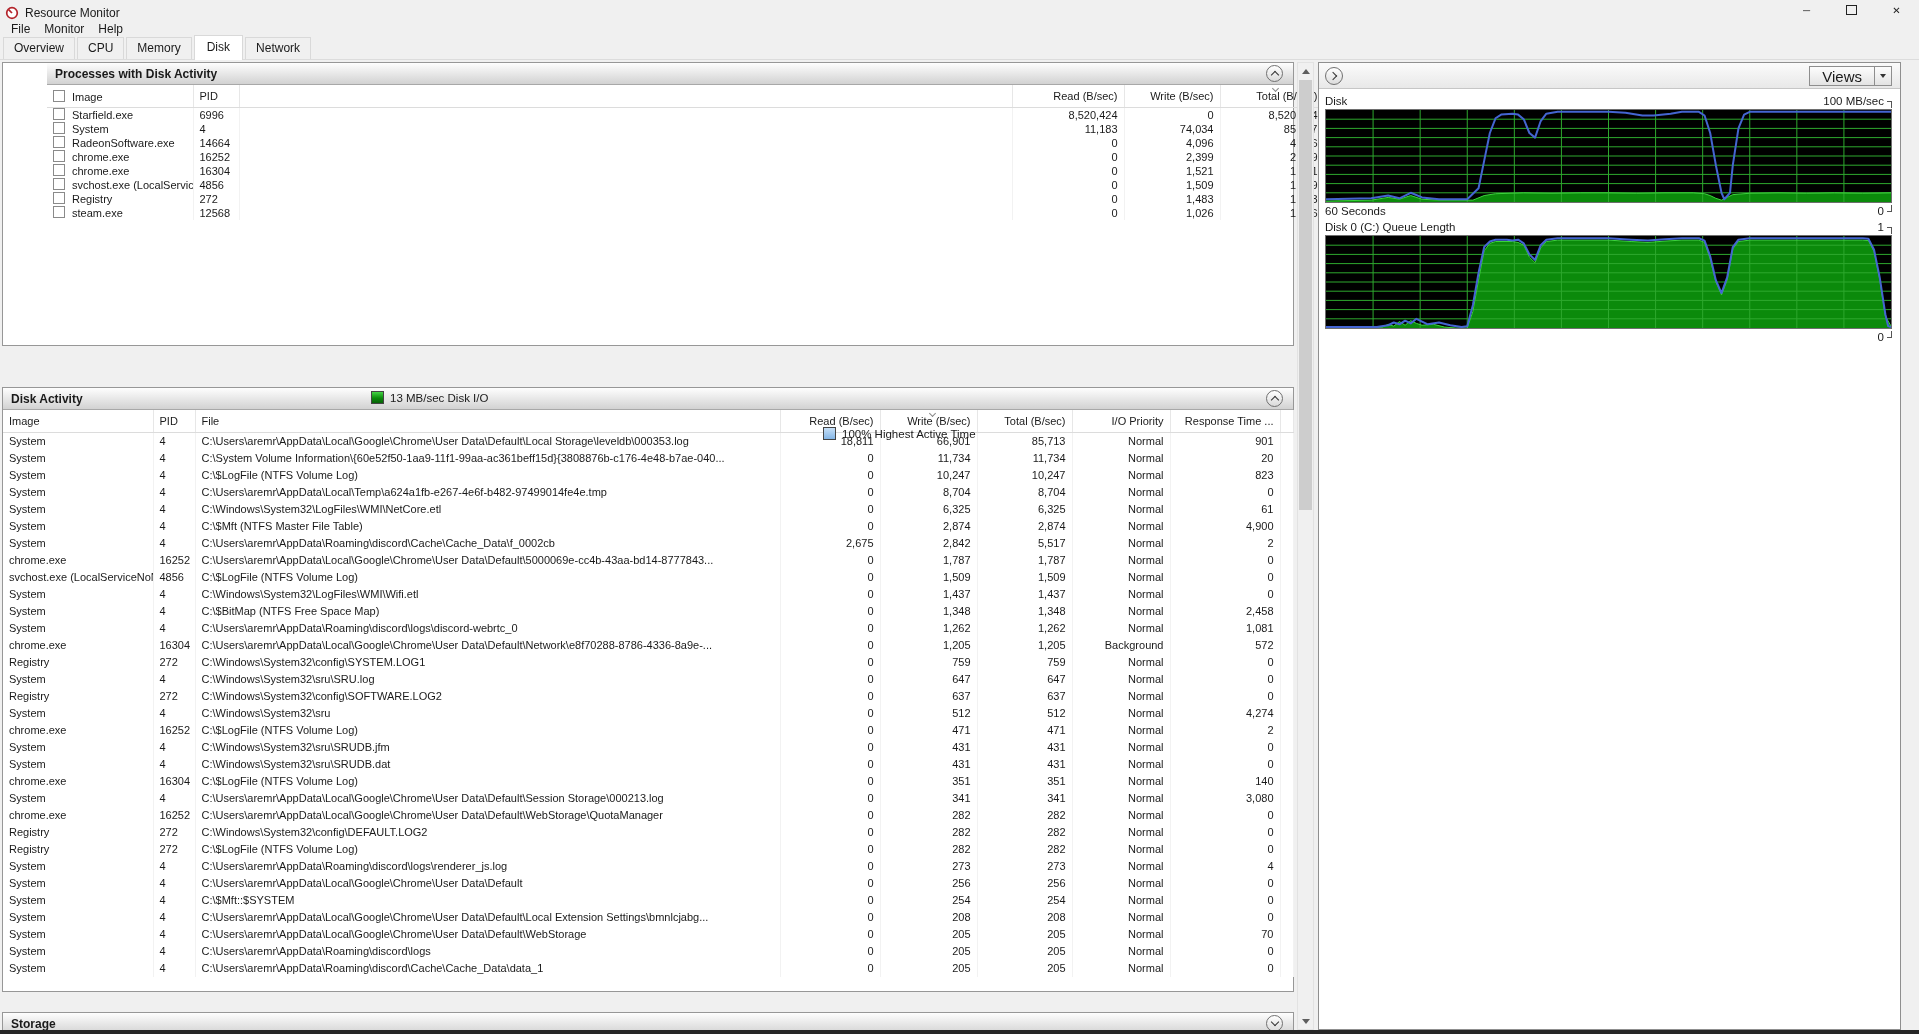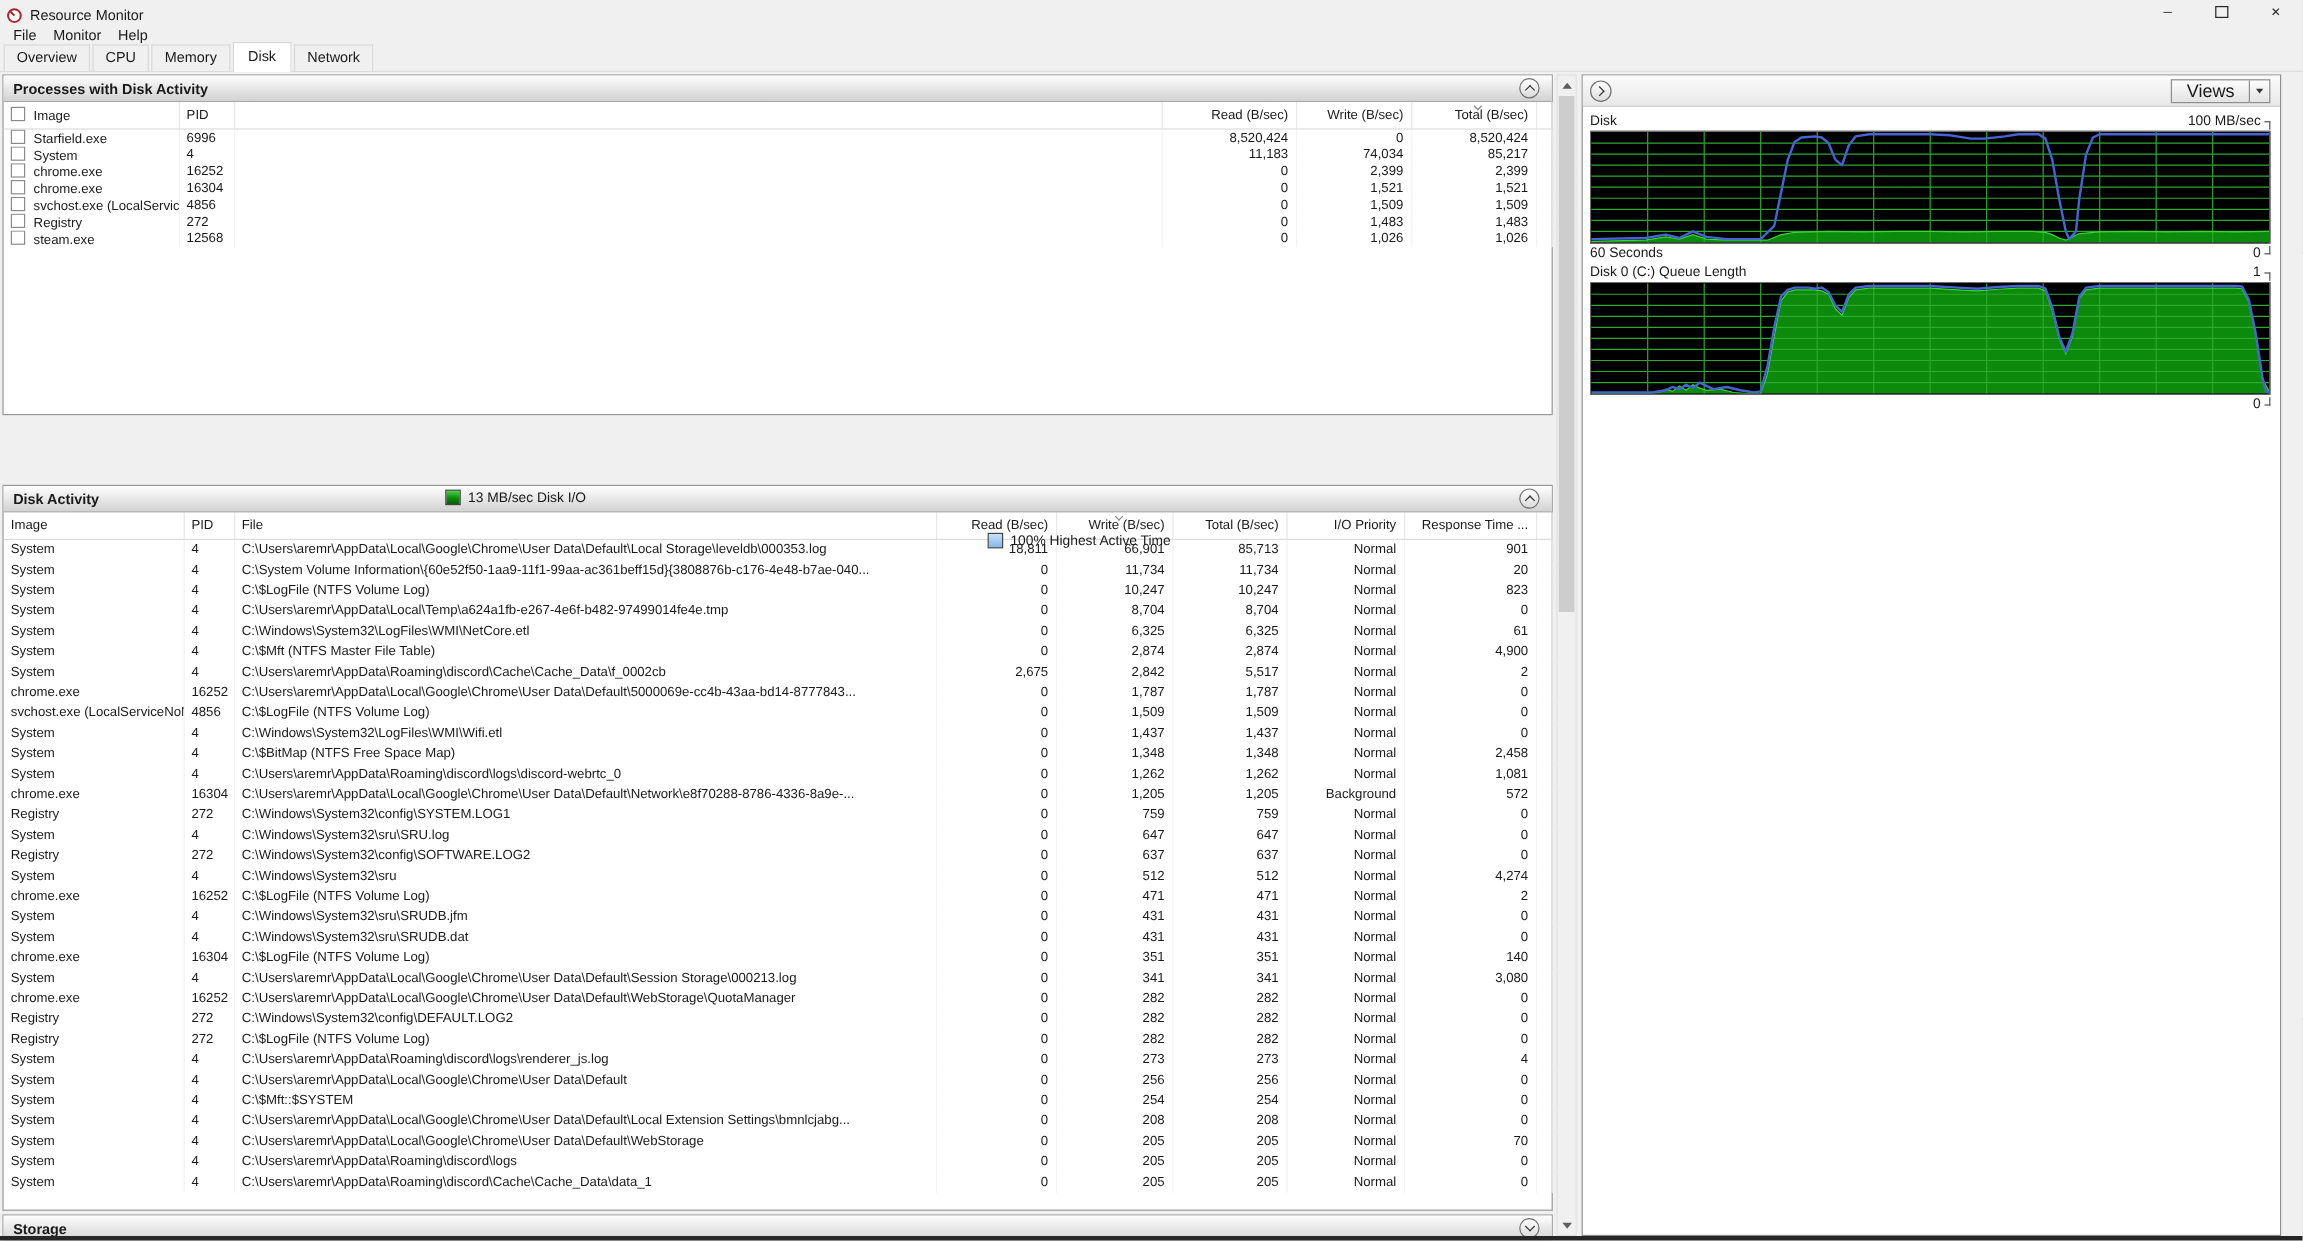--- a/index.html
+++ b/index.html
@@ -17,22 +17,22 @@
   .menubar{position:absolute;top:20px;left:0;right:0;height:17px;padding-left:4px;display:flex;align-items:center;}
   .menu-item{padding:1px 7px;}
 
   
   .tabbar{position:absolute;top:37px;left:0;right:0;height:22px;padding-left:3px;border-bottom:1px solid #dcdcdc;display:flex;align-items:flex-end;}
   .tab{border:1px solid #d9d9d9;border-bottom:none;background:#f0f0f0;padding:3px 10px 4px;margin-right:2px;position:relative;}
   .tab.active{background:#fff;padding:4px 12px 6px;margin-bottom:-1px;z-index:2;}
 
   
   .panel{position:absolute;left:2px;width:1292px;box-sizing:border-box;background:#fff;border:1px solid #979797;}
-  .p-processes{top:62px;height:284px;}
-  .p-disk{top:404px;height:605px;}
+  .p-processes{top:62px;height:284px;padding-left:44px;}
+  .p-disk{top:387px;height:605px;}
   .p-storage{top:1012px;height:21px;}
   .phead{position:relative;height:21px;background:linear-gradient(#fefefe,#d2d2d2);border-bottom:1px solid #a8a8a8;
          display:flex;align-items:center;padding:0 8px;}
   .ptitle{font-weight:bold;font-size:12px;}
   .chev-circle{position:absolute;right:10px;top:2px;width:15px;height:15px;border-radius:50%;border:1px solid #707070;
                background:linear-gradient(#ffffff,#dadada);display:flex;align-items:center;justify-content:center;}
   .chev{width:5px;height:5px;display:inline-block;}
   .chev.up{border-top:1px solid #333;border-left:1px solid #333;transform:rotate(45deg);margin-top:3px;}
   .chev.down{border-bottom:1px solid #333;border-right:1px solid #333;transform:rotate(45deg);margin-bottom:3px;}
   .chev.right{border-top:1px solid #333;border-right:1px solid #333;transform:rotate(45deg);margin-right:2px;}
@@ -164,20 +164,29 @@
             <td class="c-num">8,520,424</td>
             <td></td>
           </tr>
           <tr>
             <td><span class="cb"></span><span>System</span></td>
             <td>4</td>
             <td></td>
             <td class="c-num">11,183</td>
             <td class="c-num">74,034</td>
             <td class="c-num">85,217</td>
+            <td></td>
+          </tr>
+          <tr>
+            <td><span class="cb"></span><span>RadeonSoftware.exe</span></td>
+            <td>14664</td>
+            <td></td>
+            <td class="c-num">0</td>
+            <td class="c-num">4,096</td>
+            <td class="c-num">4,096</td>
             <td></td>
           </tr>
           <tr>
             <td><span class="cb"></span><span>chrome.exe</span></td>
             <td>16252</td>
             <td></td>
             <td class="c-num">0</td>
             <td class="c-num">2,399</td>
             <td class="c-num">2,399</td>
             <td></td>

